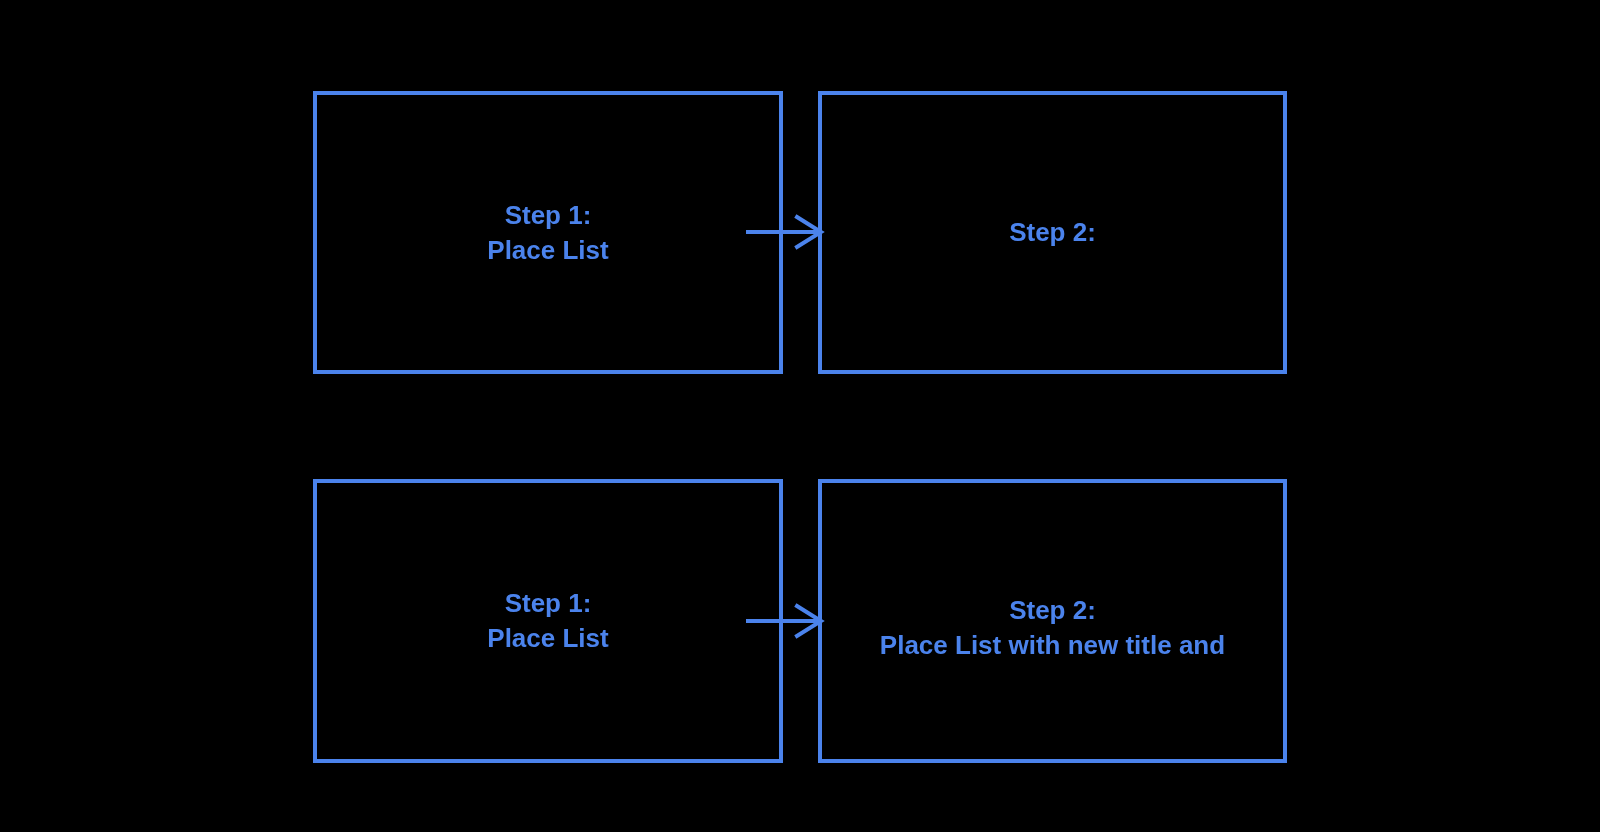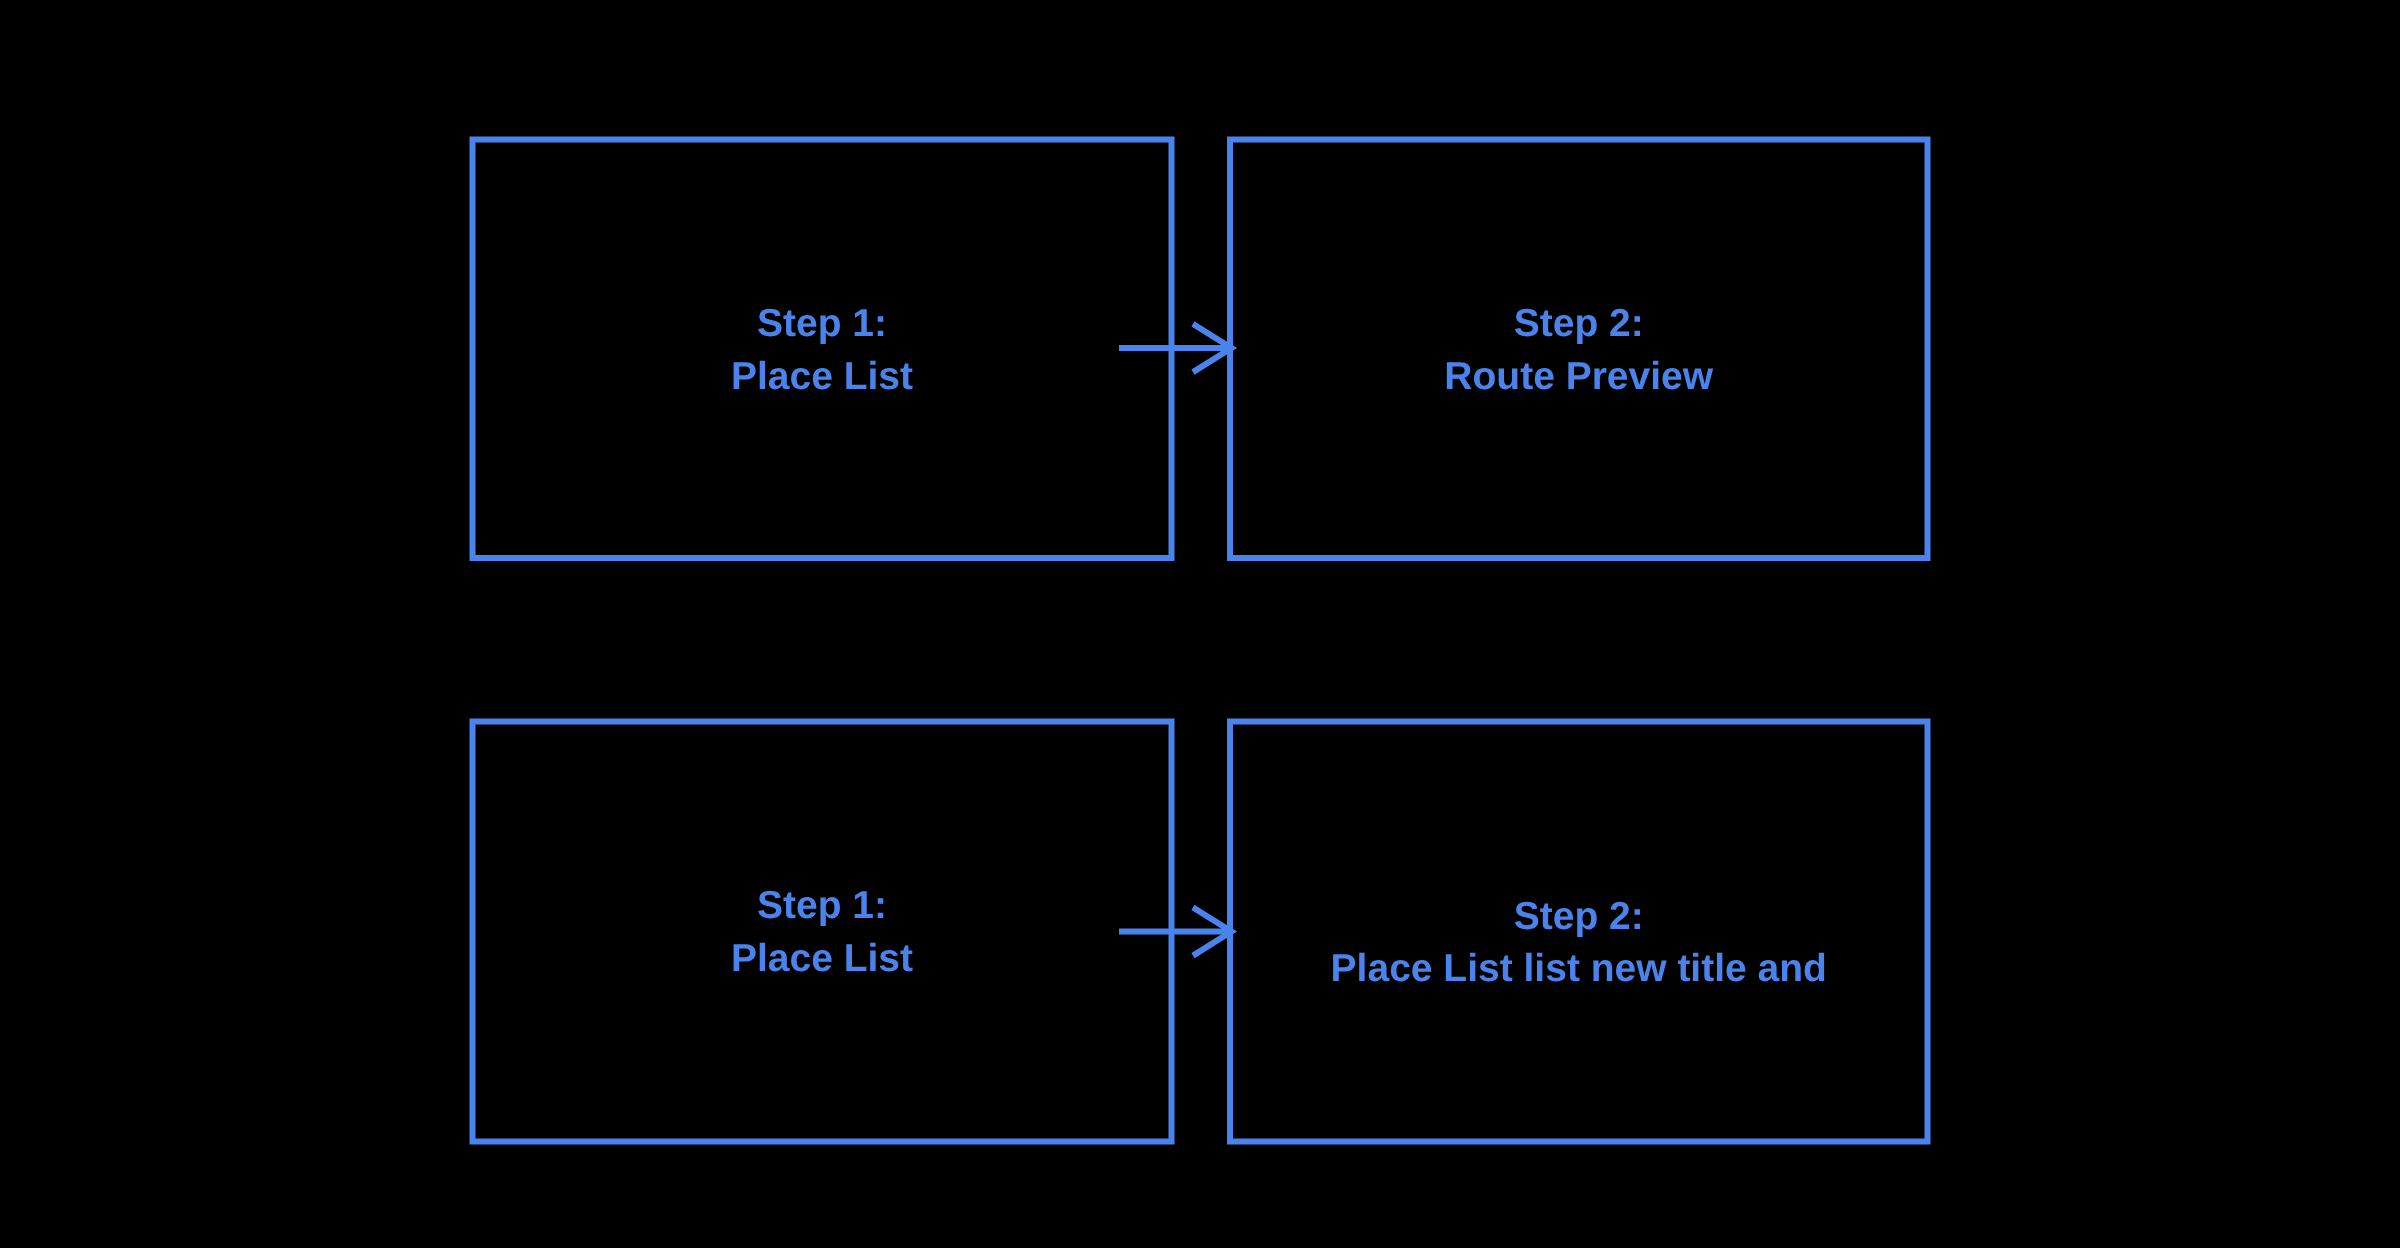--- a/index.html
+++ b/index.html
@@ -68,35 +68,34 @@
   <div class="flow-box" id="box-flow1-step1">
     <div class="label">
       <span class="line">Step 1:</span>
       <span class="line">Place List</span>
     </div>
   </div>
 
   <div class="flow-box" id="box-flow1-step2">
     <div class="label">
       <span class="line">Step 2:</span>
-      <span class="line">Route Preview</span>
     </div>
   </div>
 
   <div class="flow-box" id="box-flow2-step1">
     <div class="label">
       <span class="line">Step 1:</span>
       <span class="line">Place List</span>
     </div>
   </div>
 
   <div class="flow-box" id="box-flow2-step2">
     <div class="label offset-down">
       <span class="line">Step 2:</span>
-      <span class="line">Place List list new title and</span>
+      <span class="line">Place List with new title and</span>
     </div>
   </div>
 
   <svg class="connector-overlay" viewBox="0 0 1600 832" xmlns="http://www.w3.org/2000/svg">
     <g>
       <line x1="746" y1="232" x2="818" y2="232"></line>
       <polyline points="797,217 821,232 797,247"></polyline>
     </g>
     <g>
       <line x1="746" y1="621" x2="818" y2="621"></line>

